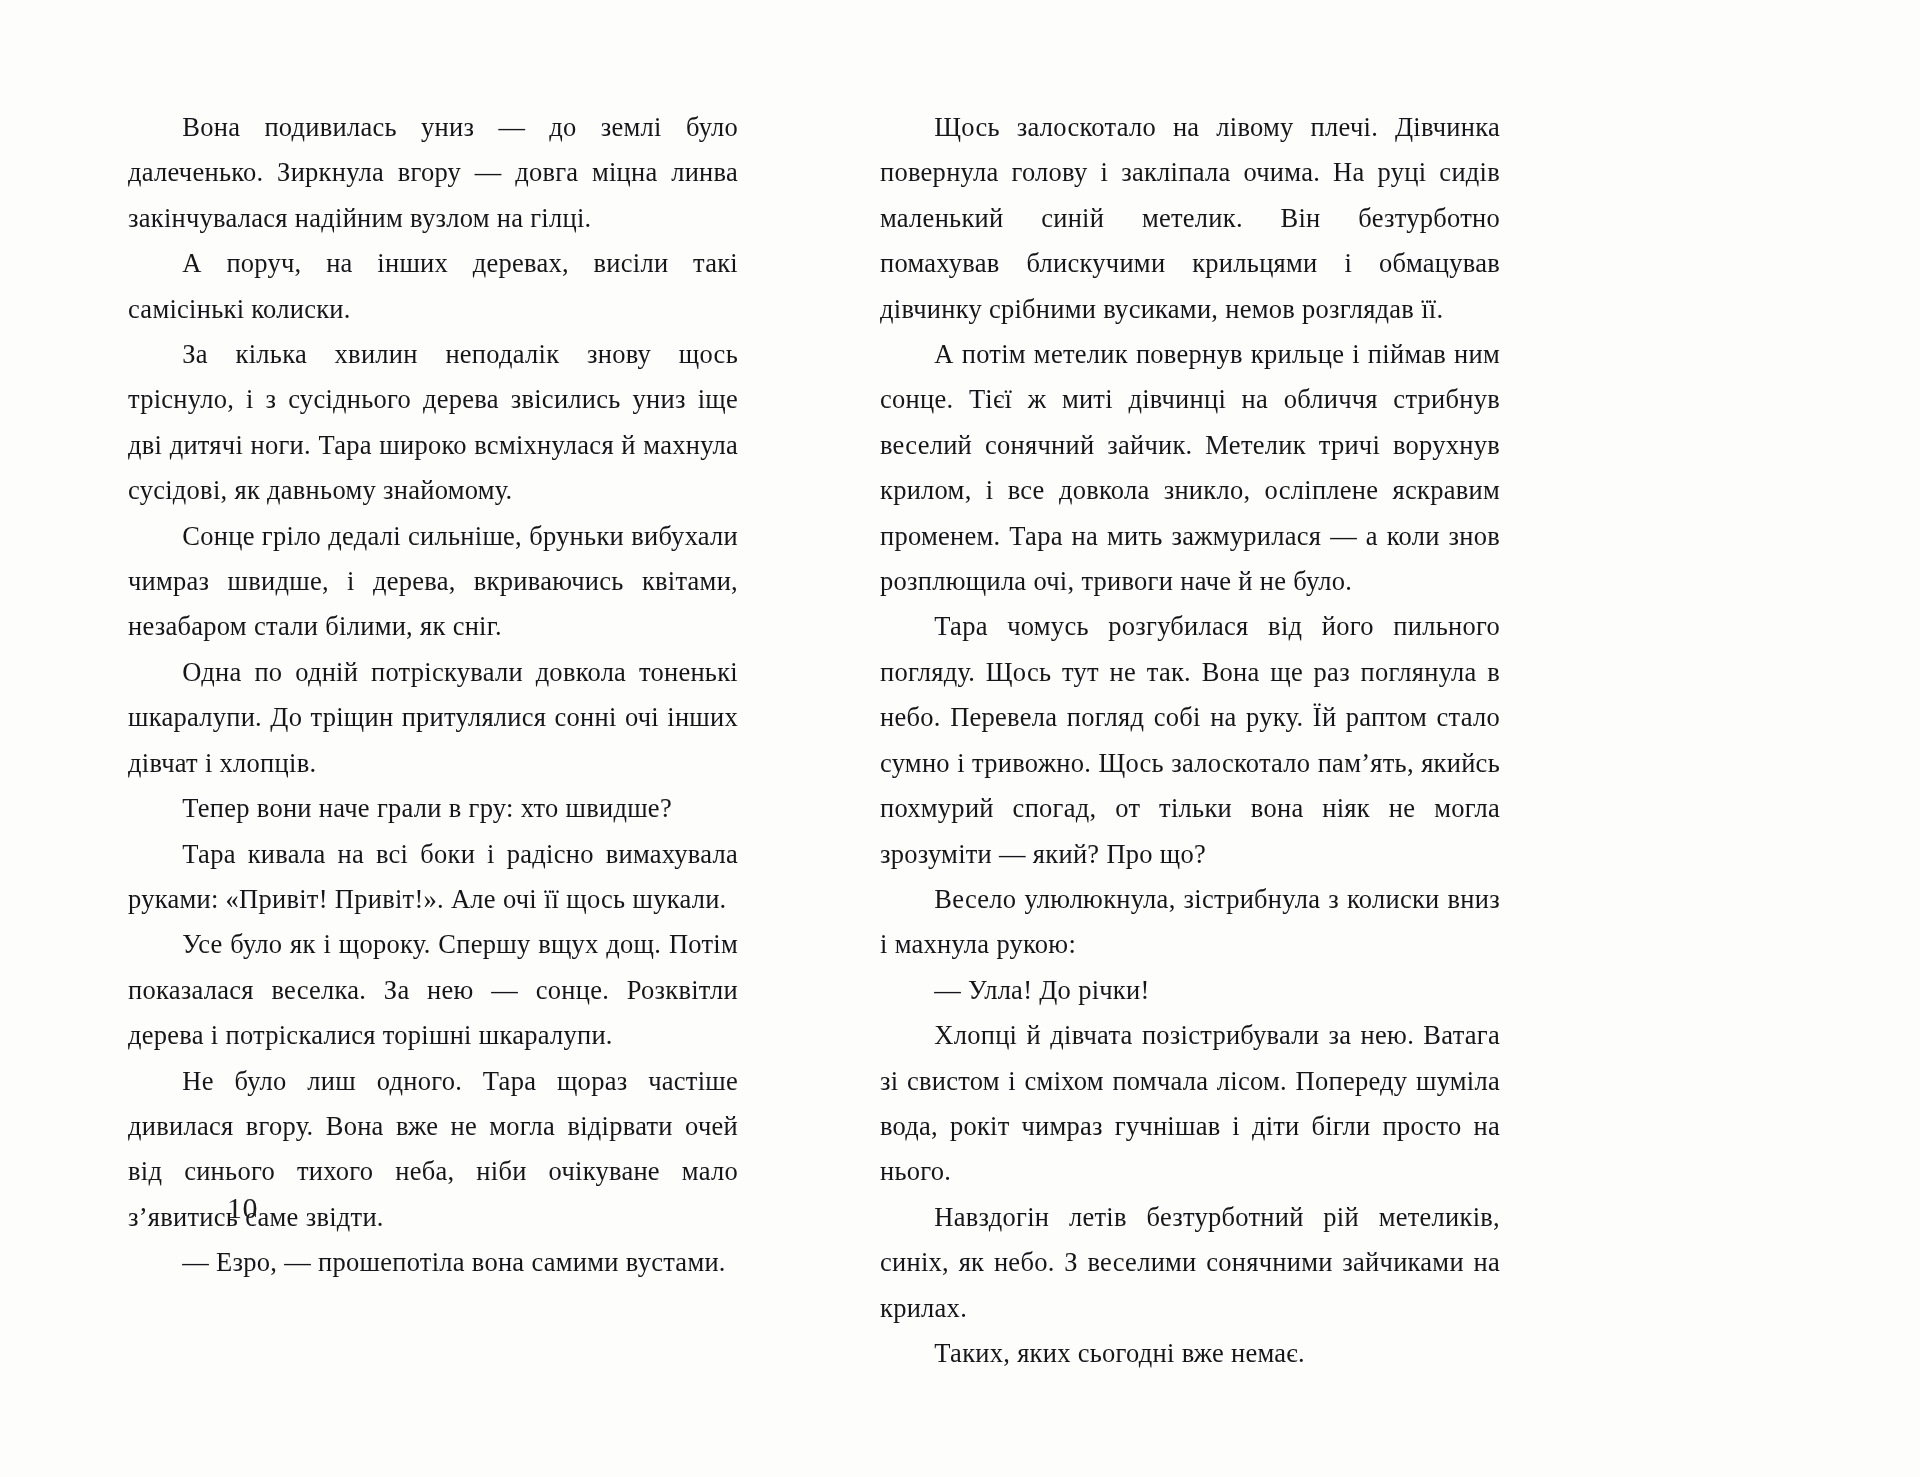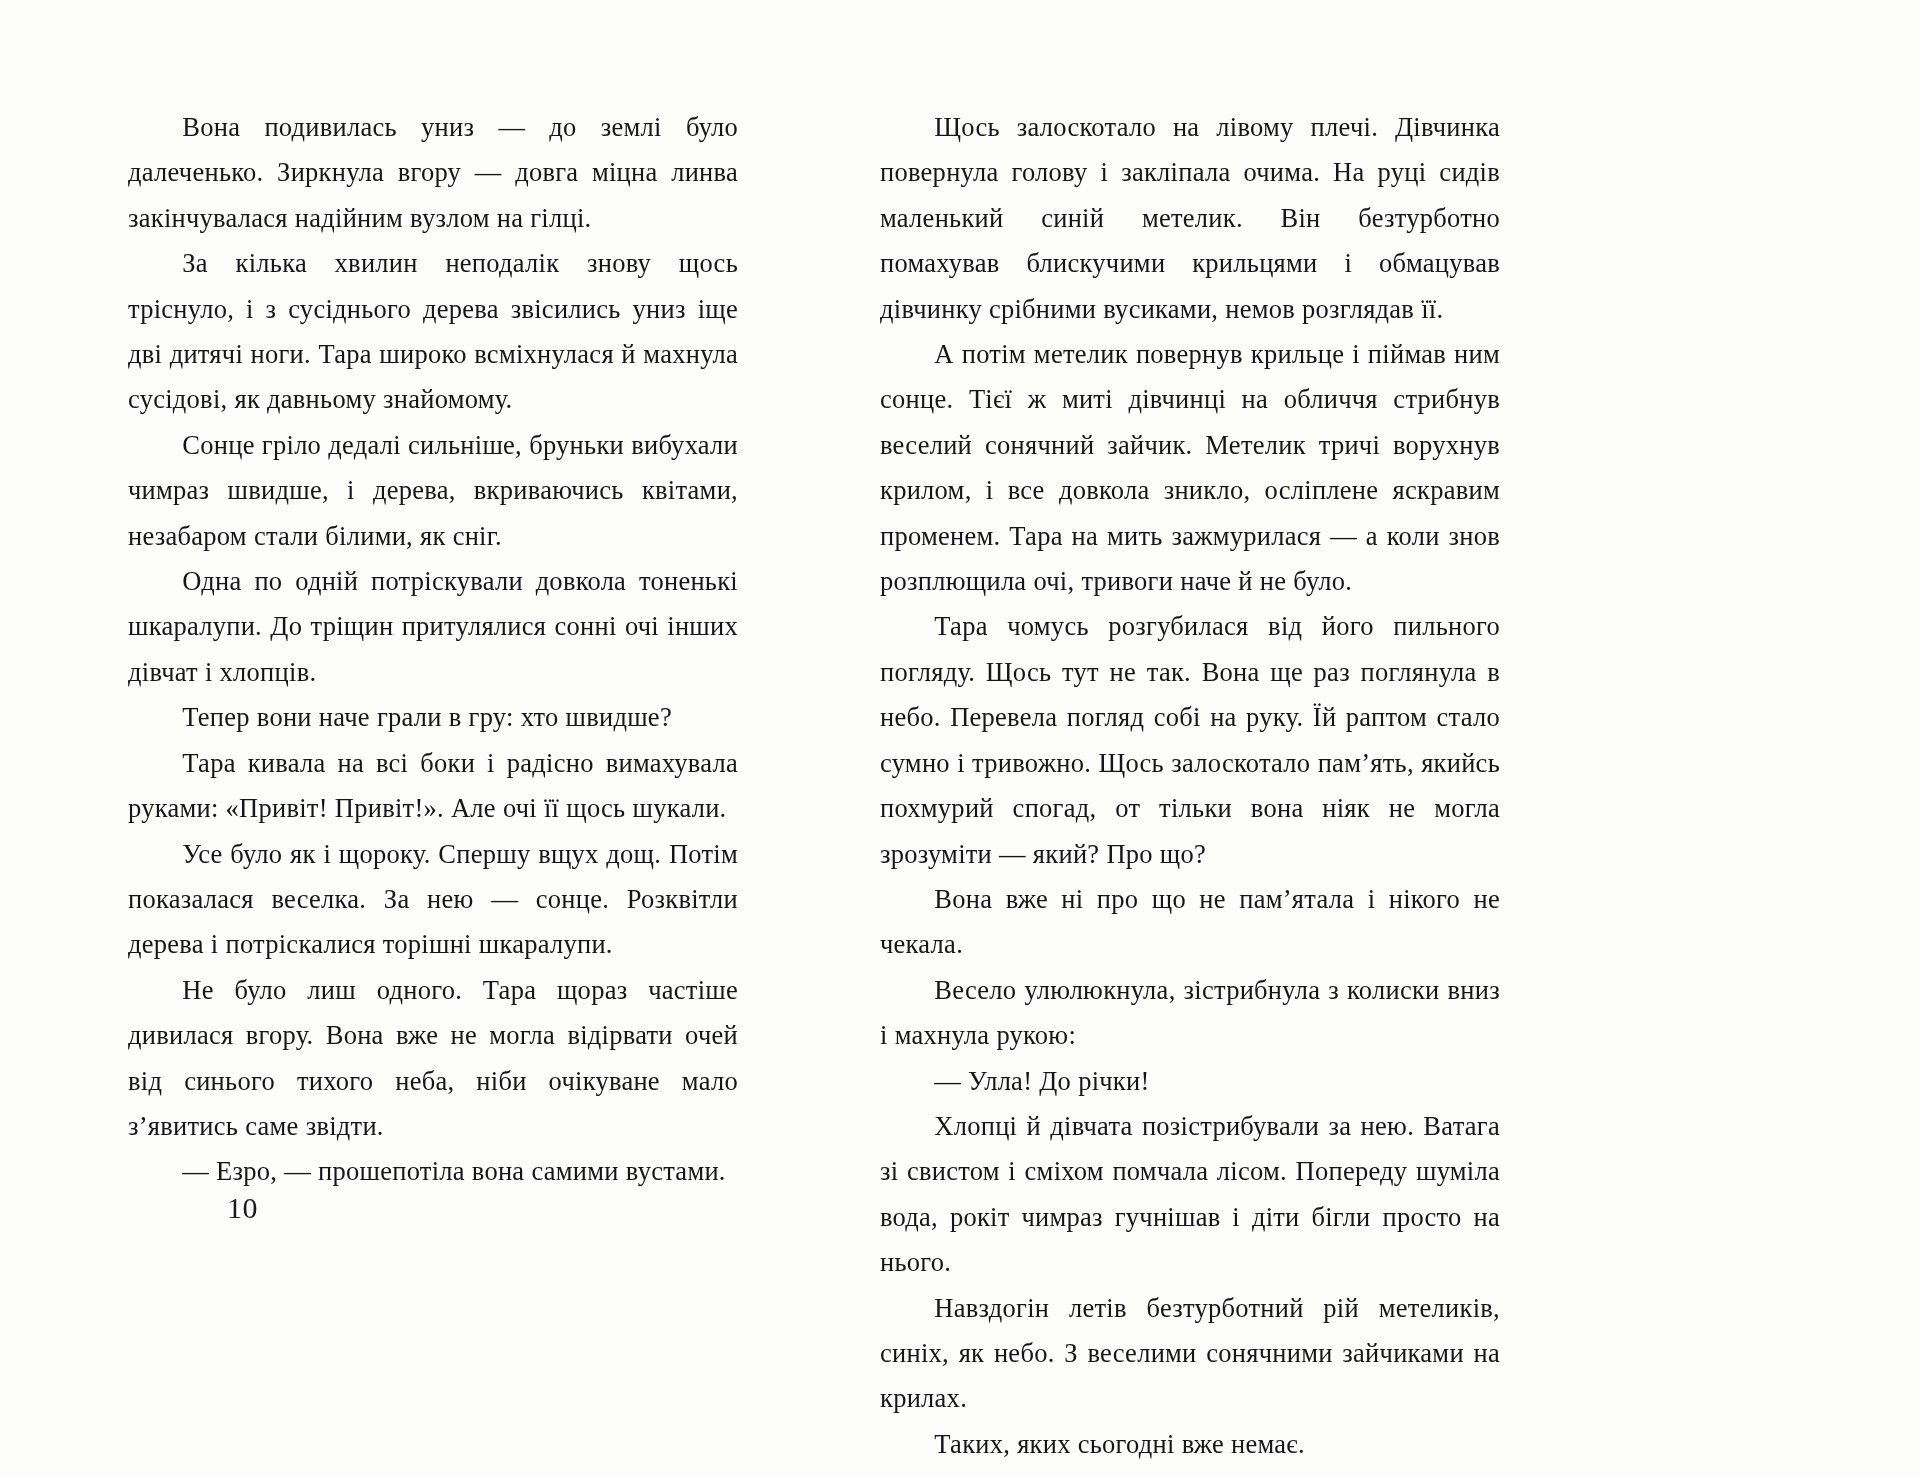--- a/index.html
+++ b/index.html
@@ -82,38 +82,38 @@
   }
 </style>
 </head>
 <body>
 
 <div class="page-spread">
 
   <div class="book-page page-left">
     <div class="text-column">
       <p class="para">Вона подивилась униз — до землі було далеченько. Зиркнула вгору — довга міцна линва закінчувалася надійним вузлом на гілці.</p>
+      <p class="para">А поруч, на інших деревах, висіли такі самісінькі колиски.</p>
       <p class="para">За кілька хвилин неподалік знову щось тріснуло, і з сусіднього дерева звісились униз іще дві дитячі ноги. Тара широко всміхнулася й махнула сусідові, як давньому знайомому.</p>
       <p class="para">Сонце гріло дедалі сильніше, бруньки вибухали чимраз швидше, і дерева, вкриваючись квітами, незабаром стали білими, як сніг.</p>
       <p class="para">Одна по одній потріскували довкола тоненькі шкаралупи. До тріщин притулялися сонні очі інших дівчат і хлопців.</p>
       <p class="para">Тепер вони наче грали в гру: хто швидше?</p>
       <p class="para">Тара кивала на всі боки і радісно вимахувала руками: «Привіт! Привіт!». Але очі її щось шукали.</p>
       <p class="para">Усе було як і щороку. Спершу вщух дощ. Потім показалася веселка. За нею — сонце. Розквітли дерева і потріскалися торішні шкаралупи.</p>
       <p class="para">Не було лиш одного. Тара щораз частіше дивилася вгору. Вона вже не могла відірвати очей від синього тихого неба, ніби очікуване мало з’явитись саме звідти.</p>
       <p class="para">— Езро, — прошепотіла вона самими вустами.</p>
     </div>
     <div class="folio">10</div>
   </div>
 
   <div class="book-page page-right">
     <div class="text-column">
       <p class="para">Щось залоскотало на лівому плечі. Дівчинка повернула голову і закліпала очима. На руці сидів маленький синій метелик. Він безтурботно помахував блискучими крильцями і обмацував дівчинку срібними вусиками, немов розглядав її.</p>
       <p class="para">А потім метелик повернув крильце і піймав ним сонце. Тієї ж миті дівчинці на обличчя стрибнув веселий сонячний зайчик. Метелик тричі ворухнув крилом, і все довкола зникло, осліплене яскравим променем. Тара на мить зажмурилася — а коли знов розплющила очі, тривоги наче й не було.</p>
       <p class="para">Тара чомусь розгубилася від його пильного погляду. Щось тут не так. Вона ще раз поглянула в небо. Перевела погляд собі на руку. Їй раптом стало сумно і тривожно. Щось залоскотало пам’ять, якийсь похмурий спогад, от тільки вона ніяк не могла зрозуміти — який? Про що?</p>
-      <p class="para">Вона вже ні про що не пам’ятала і нікого не чекала.</p>
       <p class="para">Весело улюлюкнула, зістрибнула з колиски вниз і махнула рукою:</p>
       <p class="para">— Улла! До річки!</p>
       <p class="para">Хлопці й дівчата позістрибували за нею. Ватага зі свистом і сміхом помчала лісом. Попереду шуміла вода, рокіт чимраз гучнішав і діти бігли просто на нього.</p>
       <p class="para">Навздогін летів безтурботний рій метеликів, синіх, як небо. З веселими сонячними зайчиками на крилах.</p>
       <p class="para">Таких, яких сьогодні вже немає.</p>
     </div>
   </div>
 
 </div>
 

